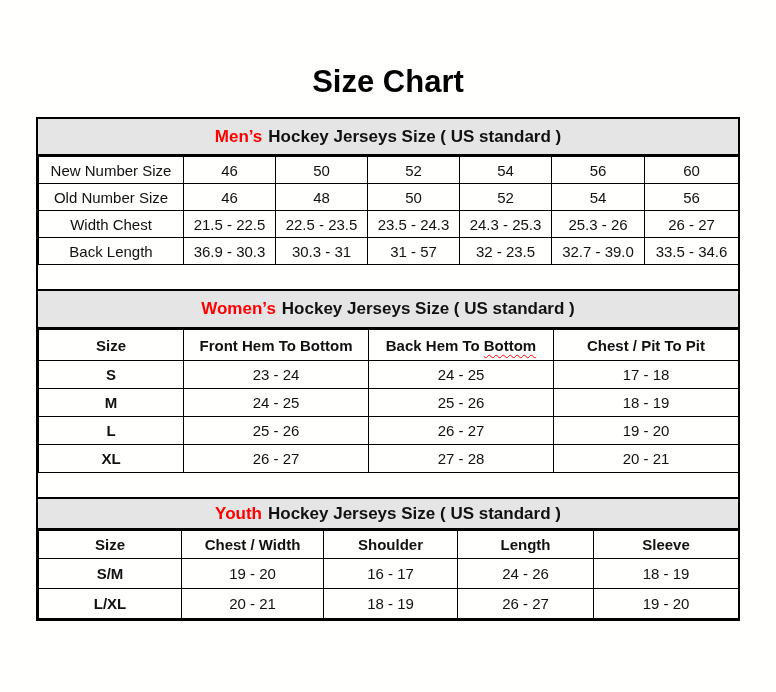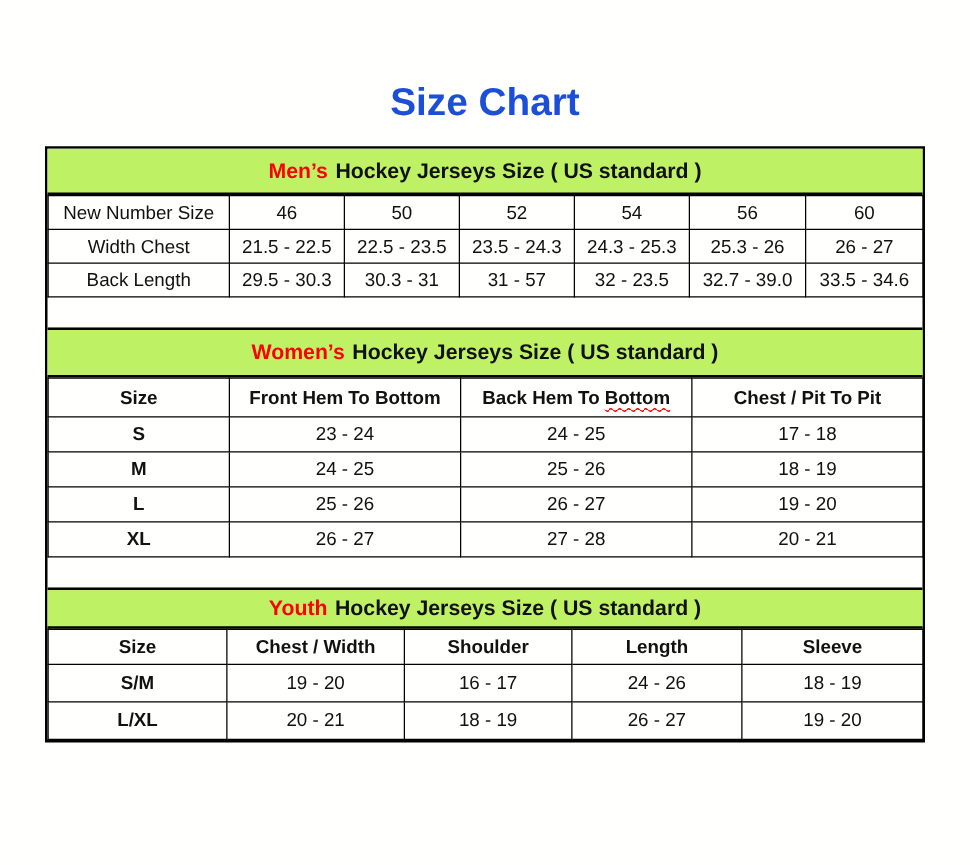--- a/index.html
+++ b/index.html
@@ -10,31 +10,31 @@
     background: #fffffe;
     font-family: "Liberation Sans", sans-serif;
     color: #111111;
     overflow: hidden;
   }
   .page-title {
     margin: 64px 0 0 0;
     text-align: center;
     font-size: 31px;
     font-weight: bold;
-    color: #1d4ed8;
+    color: #000000;
     letter-spacing: 0px;
   }
   .chart-wrapper {
     width: 700px;
     margin: 17px auto 0 auto;
     border: 2px solid #000;
     box-sizing: content-box;
   }
   .banner {
-    background: #bef264;
+    background: #e5e5e5;
     display: flex;
     align-items: center;
     justify-content: center;
     font-weight: bold;
     font-size: 17px;
     border-bottom: 2px solid #000;
   }
   .banner.mid { border-top: 2px solid #000; margin-top: 24px; }
   .banner-red {
     color: #FF0000;
@@ -100,31 +100,40 @@
     <tr>
       <td>New Number Size</td>
       <td>46</td>
       <td>50</td>
       <td>52</td>
       <td>54</td>
       <td>56</td>
       <td>60</td>
     </tr>
     <tr>
+      <td>Old Number Size</td>
+      <td>46</td>
+      <td>48</td>
+      <td>50</td>
+      <td>52</td>
+      <td>54</td>
+      <td>56</td>
+    </tr>
+    <tr>
       <td>Width Chest</td>
       <td>21.5 - 22.5</td>
       <td>22.5 - 23.5</td>
       <td>23.5 - 24.3</td>
       <td>24.3 - 25.3</td>
       <td>25.3 - 26</td>
       <td>26 - 27</td>
     </tr>
     <tr>
       <td>Back Length</td>
-      <td>29.5 - 30.3</td>
+      <td>36.9 - 30.3</td>
       <td>30.3 - 31</td>
       <td>31 - 57</td>
       <td>32 - 23.5</td>
       <td>32.7 - 39.0</td>
       <td>33.5 - 34.6</td>
     </tr>
   </tbody>
     </table>
 
   <div class="banner banner-women mid">

